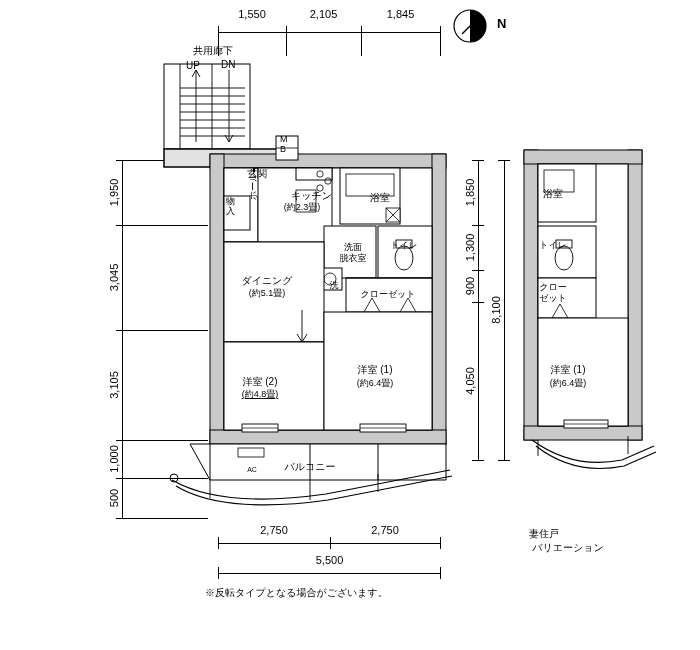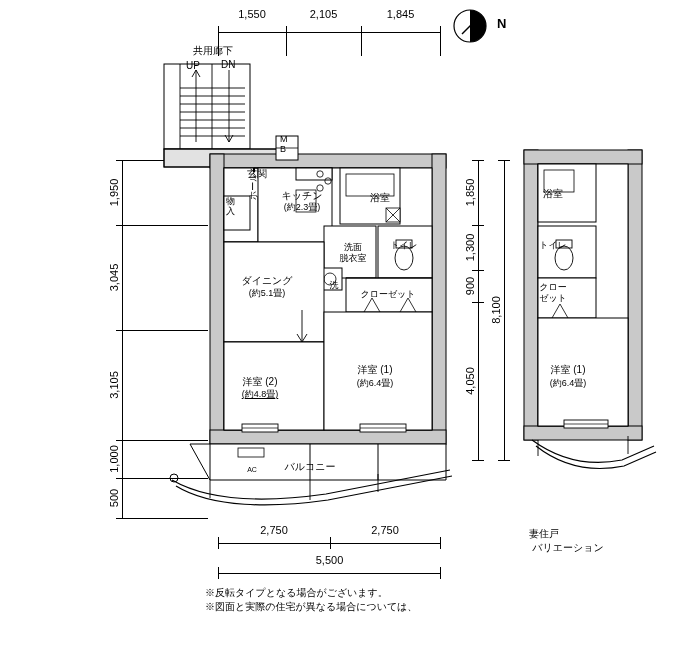--- a/index.html
+++ b/index.html
@@ -222,21 +222,21 @@
   <div class="abs lbl" style="left:280px;top:134px;font-size:9px;line-height:10px;">
     <span>M</span><br>
     <span>B</span>
   </div>
   <div class="abs lbl" style="left:247px;top:168px;">玄関</div>
   <div class="abs lbl2" style="left:226px;top:196px;">
     <span>物</span><br>
     <span>入</span>
   </div>
   <div class="abs lbl2" style="left:248px;top:200px;transform:rotate(-90deg);transform-origin:left top;">ホール</div>
-  <div class="abs lbl ctr" style="left:272px;top:190px;width:60px;">キッチン</div>
+  <div class="abs lbl ctr" style="left:272px;top:190px;width:60px;text-align:right;">キッチン</div>
   <div class="abs lbl2 ctr" style="left:272px;top:202px;width:60px;">(約2.3畳)</div>
   <div class="abs lbl ctr" style="left:360px;top:192px;width:40px;">浴室</div>
   <div class="abs lbl2 ctr" style="left:330px;top:242px;width:46px;">洗面</div>
   <div class="abs lbl2 ctr" style="left:330px;top:253px;width:46px;">脱衣室</div>
   <div class="abs lbl2 ctr" style="left:384px;top:240px;width:40px;">トイレ</div>
   <div class="abs lbl2 ctr" style="left:322px;top:280px;width:24px;">洗</div>
   <div class="abs lbl2 ctr" style="left:348px;top:289px;width:80px;">クローゼット</div>
   <div class="abs lbl ctr" style="left:222px;top:275px;width:90px;">ダイニング</div>
   <div class="abs lbl2 ctr" style="left:222px;top:288px;width:90px;">(約5.1畳)</div>
   <div class="abs lbl ctr" style="left:215px;top:376px;width:90px;">洋室 (2)</div>
@@ -280,16 +280,15 @@
   <div class="abs lbl ctr" style="left:528px;top:188px;width:50px;">浴室</div>
   <div class="abs lbl2 ctr" style="left:528px;top:240px;width:50px;">トイレ</div>
   <div class="abs lbl2 ctr" style="left:528px;top:282px;width:50px;">クロー</div>
   <div class="abs lbl2 ctr" style="left:528px;top:293px;width:50px;">ゼット</div>
   <div class="abs lbl ctr" style="left:513px;top:364px;width:110px;">洋室 (1)</div>
   <div class="abs lbl2 ctr" style="left:513px;top:378px;width:110px;">(約6.4畳)</div>
   <div class="abs lbl ctr" style="left:474px;top:528px;width:140px;">妻住戸</div>
   <div class="abs lbl ctr" style="left:498px;top:542px;width:140px;">バリエーション</div>
 
   <div class="abs note" style="left:205px;top:586px;">※反転タイプとなる場合がございます。</div>
-  <div class="abs note" style="left:205px;top:600px;">※図面と実際の住宅が異なる場合については、</div>
 
 
 </div>
 
 </body></html>

